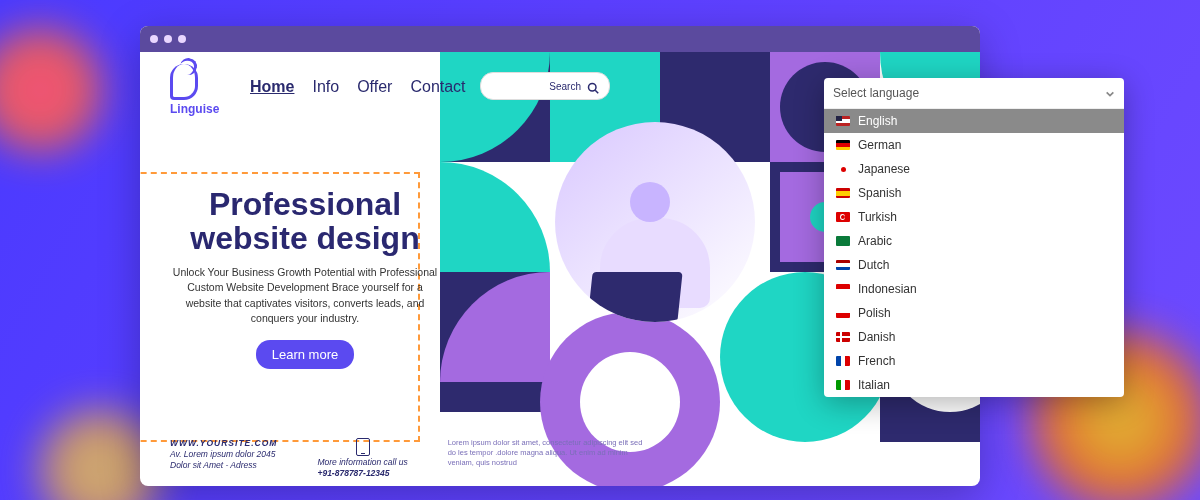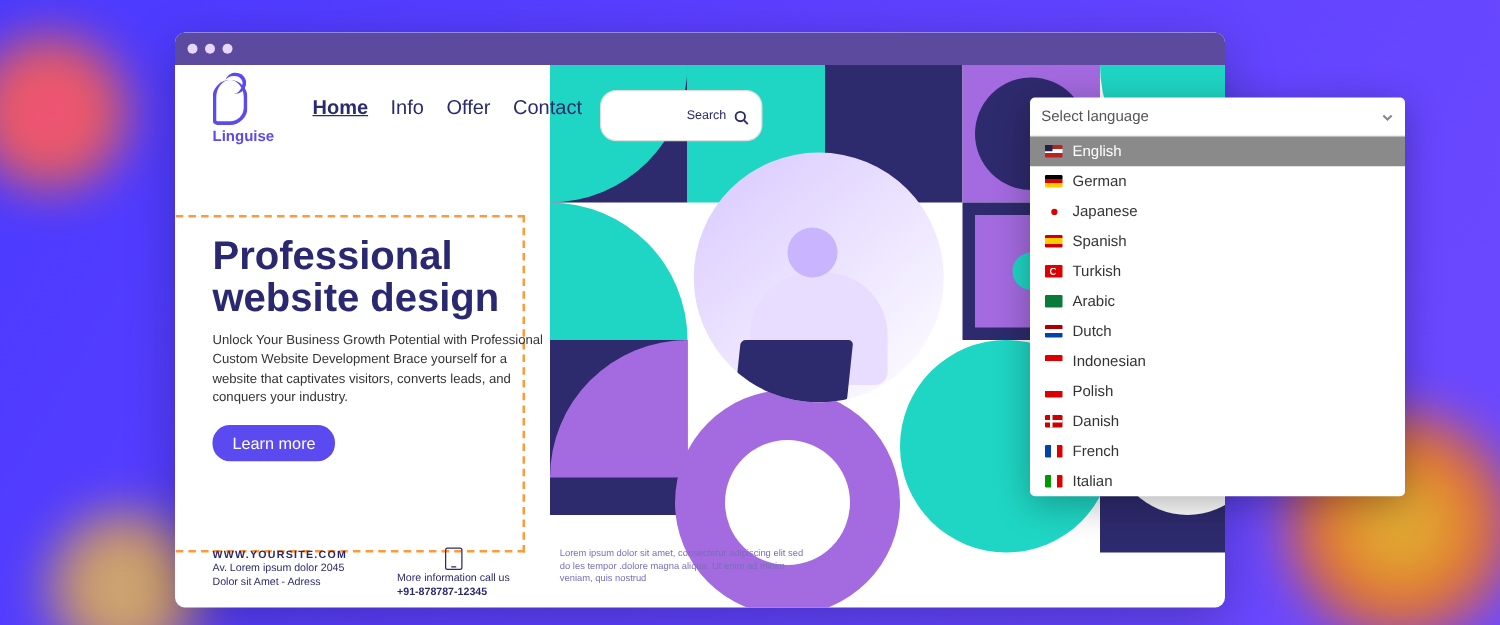--- a/index.html
+++ b/index.html
@@ -30,35 +30,35 @@
 
 .logo { display: flex; flex-direction: column; align-items: flex-start; width: 60px; }
 .logo-mark { width: 28px; height: 36px; border: 3px solid #5b4af0; border-radius: 14px 14px 14px 4px; border-top: none; position: relative; }
 .logo-mark::before { content:''; position:absolute; top:-6px; right:-2px; width:14px; height:14px; border:3px solid #5b4af0; border-radius:50%; border-left:none; border-bottom:none; transform:rotate(10deg);}
 .logo-text { color:#5b4af0; font-size:12px; font-weight:600; margin-top:2px; }
 
 .nav { display:flex; gap:18px; position:absolute; left:110px; top:26px; z-index:4; }
 .nav a { color:#2a2a6e; font-size:16px; text-decoration:none; cursor:pointer; }
 .nav a.active { text-decoration: underline; font-weight:600; }
 
-.search { position:absolute; left:340px; top:20px; width:130px; height:41px; background:#fff; border:1px solid #ddd; border-radius:13px; display:flex; align-items:center; justify-content:flex-end; padding:0 10px; gap:6px; z-index:4;}
+.search { position:absolute; left:340px; top:20px; width:130px; height:28px; background:#fff; border:1px solid #ddd; border-radius:13px; display:flex; align-items:center; justify-content:flex-end; padding:0 10px; gap:6px; z-index:4;}
 .search-text { color:#2a2a6e; font-size:10px; }
 .search-ico { width:12px; height:12px; }
 .search-ico svg { width:12px; height:12px; stroke:#2a2a6e; stroke-width:2; fill:none; }
 
 
 .dashed-frame { position:absolute; top:120px; left:-50px; width:330px; height:270px; border:2px dashed #ff9a3a; z-index:2; }
-.hero { position:relative; z-index:3; margin-top:70px; width:270px;}
+.hero { position:relative; z-index:3; margin-top:70px; width:270px;text-align:center;}
 .hero h1 { color:#2a2870; font-size:32px; font-weight:800; line-height:1.05; }
 .hero p { color:#333; font-size:10.5px; line-height:1.45; margin-top:10px; }
 .cta { display:inline-block; margin-top:14px; background:#5b4af0; color:#fff; font-size:13px; padding:7px 16px; border-radius:14px; cursor:pointer;}
 
 .footer-info { position:absolute; bottom:8px; left:30px; right:30px; display:flex; gap:40px; font-size:8.5px; color:#2a2a6e; z-index:3;}
 .footer-info .site-url { font-weight:700; letter-spacing:1px; }
-.footer-info .col { display:flex; flex-direction:column; gap:1px; }
+.footer-info .col { display:flex; flex-direction:column; gap:1px;font-style:italic; }
 .phone-blk { display:flex; align-items:center; gap:6px; }
 .phone-ico { width:14px; height:18px; border:1.5px solid #2a2a6e; border-radius:2px; position:relative;}
 .phone-ico::after{content:'';position:absolute;bottom:1px;left:4px;width:4px;height:1.5px;background:#2a2a6e;}
 .lorem-foot { color:#7a6fb8; font-size:7.5px; max-width:200px; line-height:1.3; }
 
 
 .art { position:absolute; top:0; right:0; width:540px; height:100%; }
 .tile { position:absolute; }
 .t-navy { background:#2e2a6e; }
 

